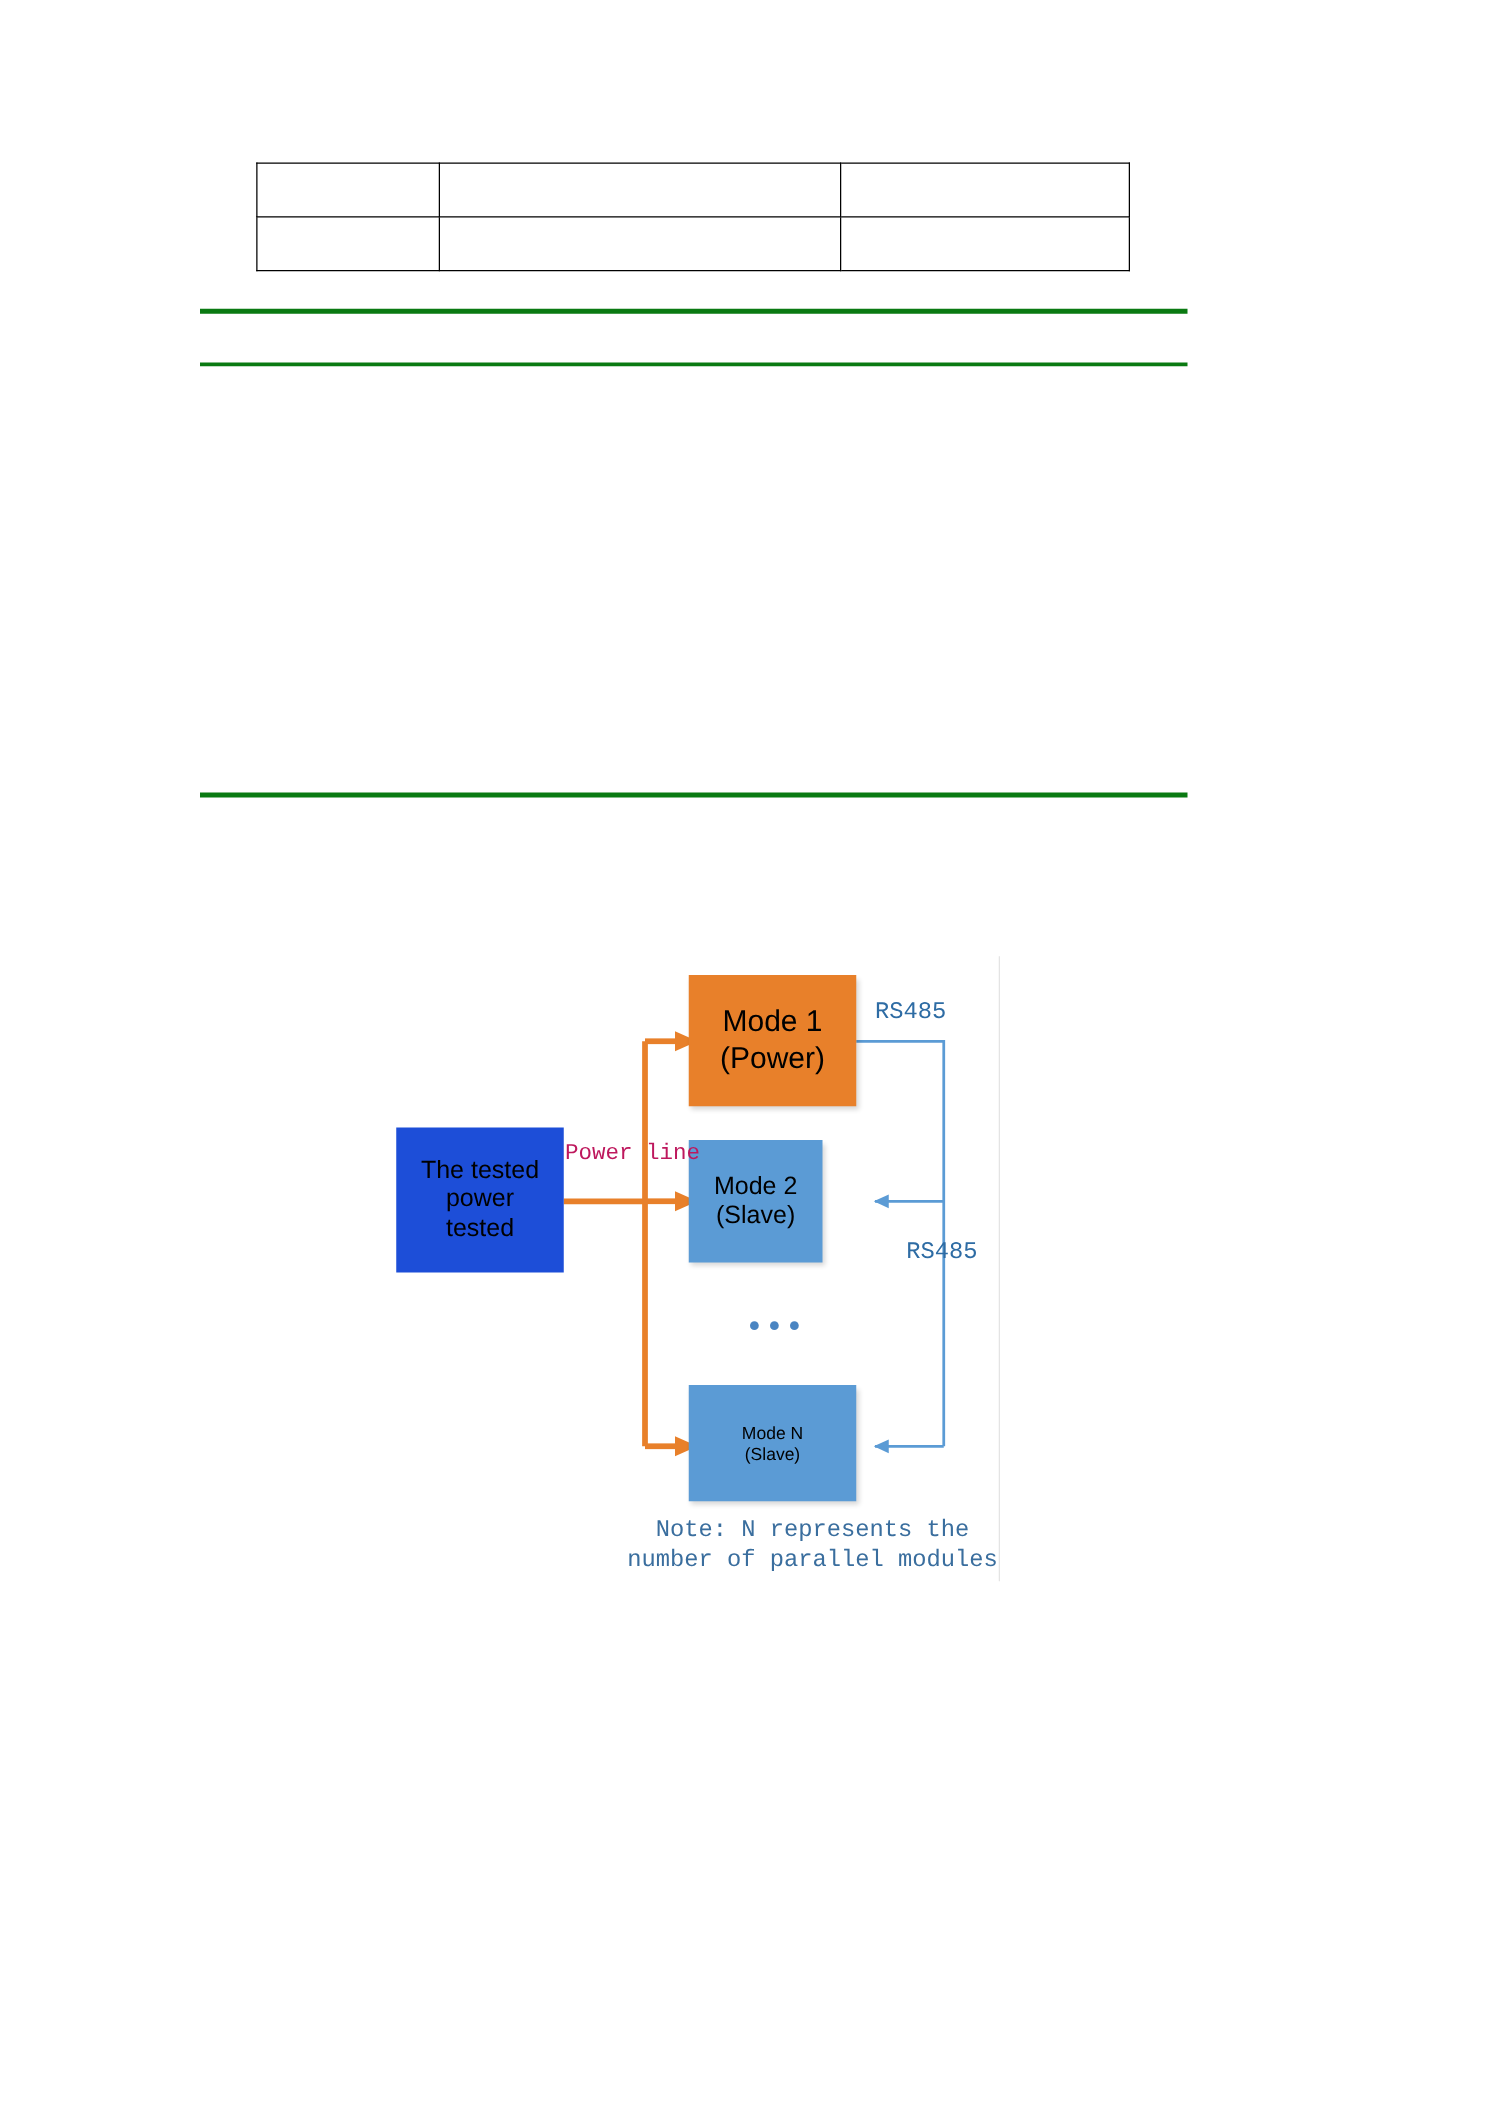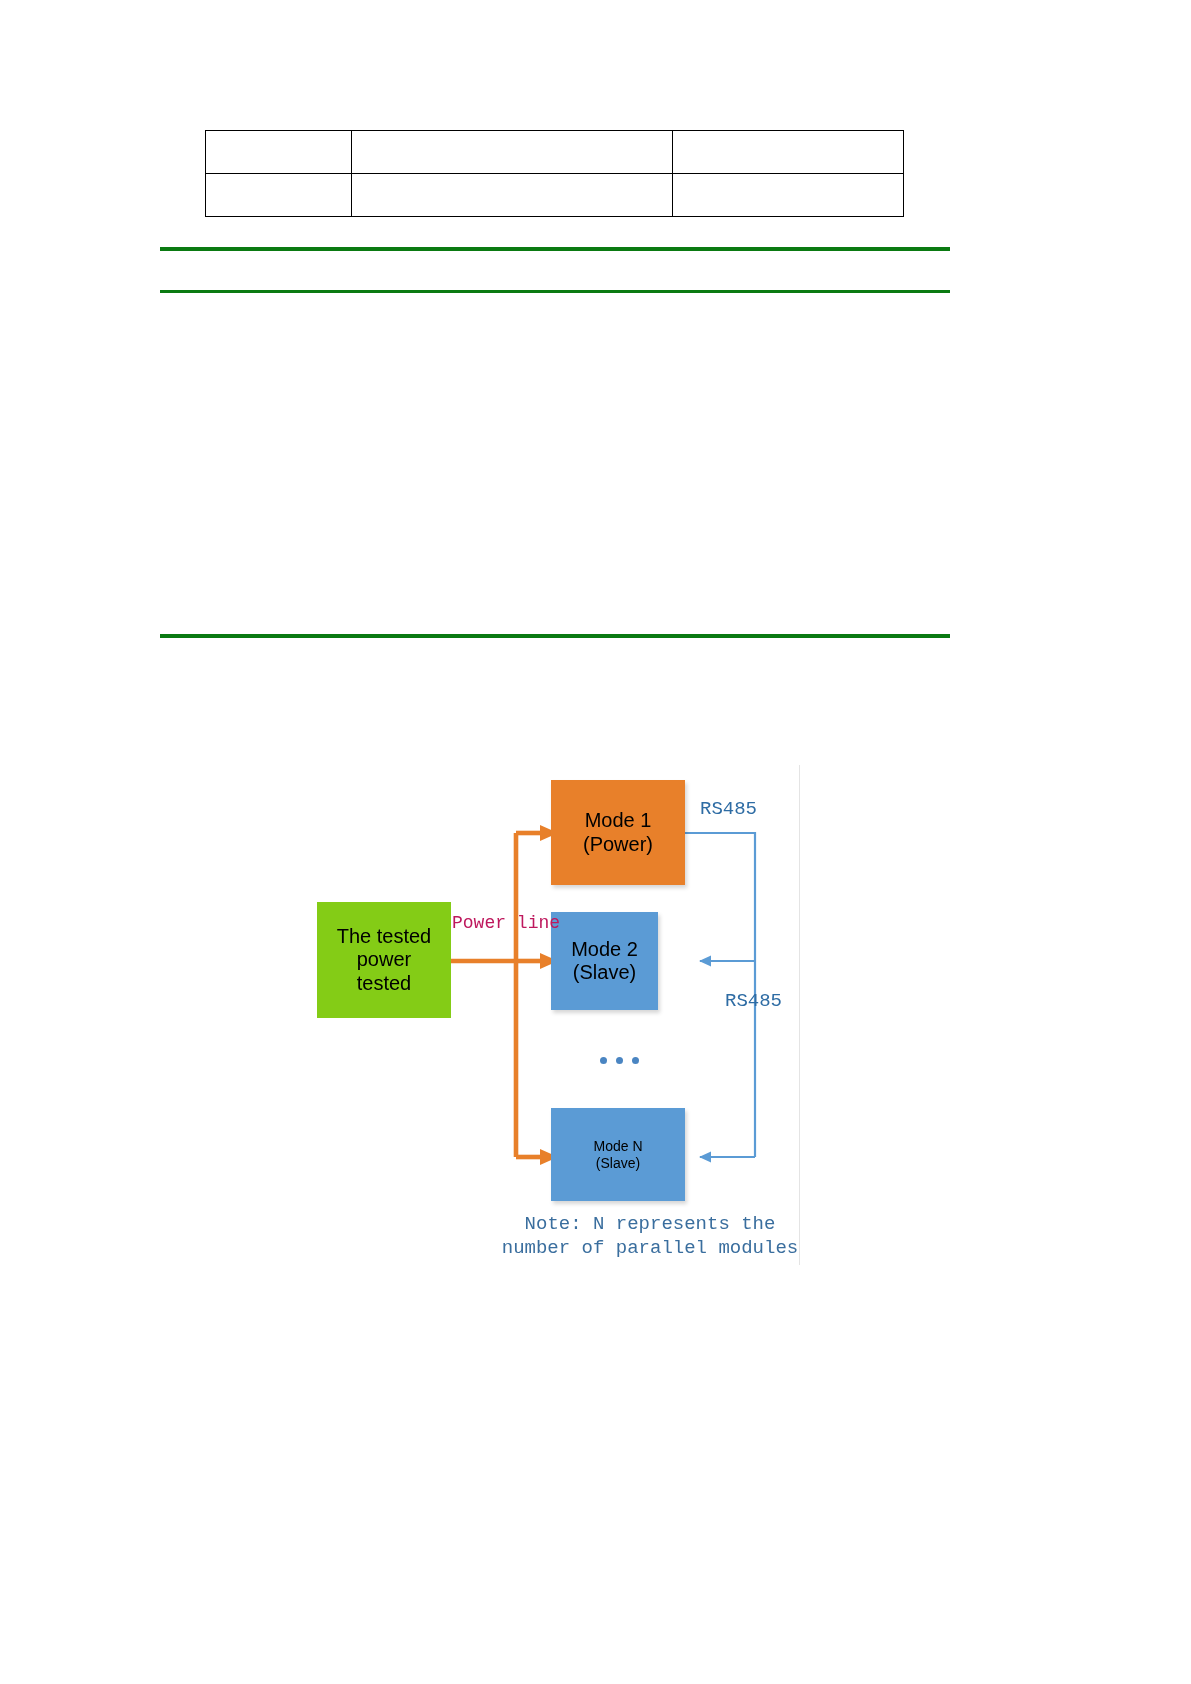--- a/index.html
+++ b/index.html
@@ -60,38 +60,38 @@
     text-align:center;
     color:#000000;
     line-height:1.17;
     box-sizing:border-box;
   }
   .node span{display:block;}
 
   .n-master{
     left:251px; top:15px; width:134px; height:105px;
     background:#E8802A;
-    font-size:20px;
+    font-size:24px;
     box-shadow:2px 3px 4px rgba(0,0,0,0.16);
   }
   .n-slave2{
     left:251px; top:147px; width:107px; height:98px;
     background:#5B9BD5;
     font-size:20px;
     box-shadow:2px 3px 4px rgba(0,0,0,0.16);
   }
   .n-slaveN{
     left:251px; top:343px; width:134px; height:93px;
     background:#5B9BD5;
     font-size:14px;
     box-shadow:2px 3px 4px rgba(0,0,0,0.16);
   }
   .n-source{
     left:17px; top:137px; width:134px; height:116px;
-    background:#84cc16;
+    background:#1d4ed8;
     font-size:20px;
   }
 
   .lbl{position:absolute;white-space:nowrap;font-family:Liberation Mono, monospace;}
   .lbl-power{
     left:152px; top:148px;
     color:#be185d;
     font-size:18px;
     line-height:1.12;
     text-align:center;

